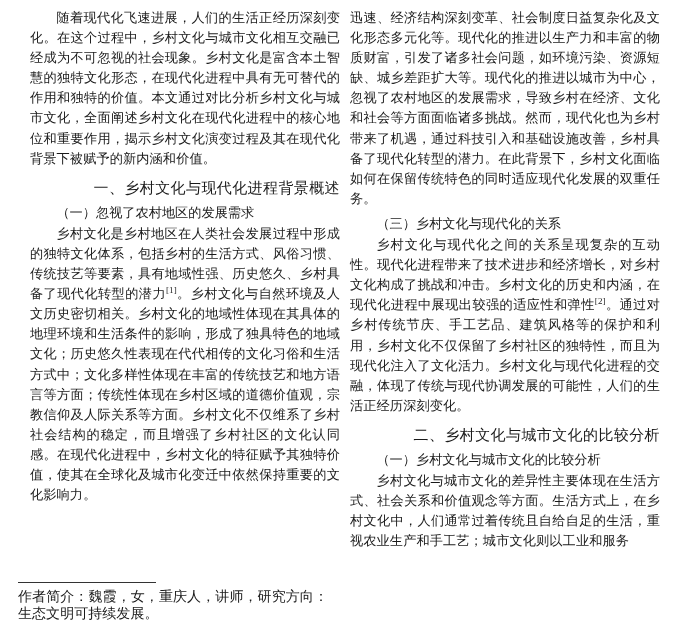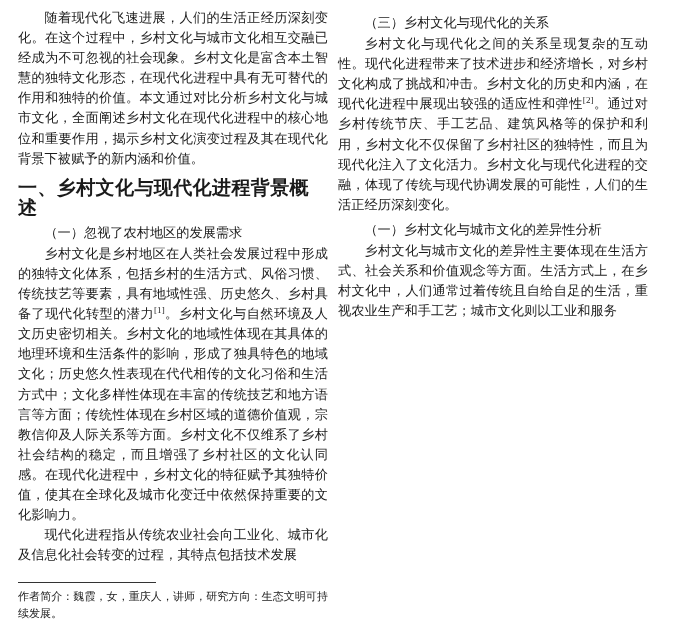--- a/index.html
+++ b/index.html
@@ -19,42 +19,43 @@
     width: 683px;
     height: 628px;
     box-sizing: border-box;
     padding: 8px 18px 0 18px;
   }
   .columns {
     display: flex;
     gap: 10px;
     height: 570px;
     box-sizing: border-box;
+    margin-left: 12px;
   }
   .col {
     width: 310px;
     box-sizing: border-box;
   }
   p {
     margin: 0;
     font-size: 13.2px;
     line-height: 20.1px;
     text-align: justify;
     text-justify: inter-ideograph;
     letter-spacing: 0.1px;
   }
   p.indent {
     text-indent: 2em;
   }
   h2.section {
     margin: 9px 0 4px 0;
-    font-size: 19px;
+    font-size: 15px;
     line-height: 20px;
-    font-weight: bold;
-    text-align: left;
+    font-weight: normal;
+    text-align: right;
     letter-spacing: 0.4px;
   }
   h3.subsection {
     margin: 5px 0 1px 0;
     font-size: 13.2px;
     line-height: 20.1px;
     font-weight: normal;
     text-indent: 2em;
     text-align: left;
   }
@@ -69,21 +70,21 @@
     bottom: 6px;
     width: 310px;
   }
   .footnote-rule {
     width: 138px;
     height: 0;
     border-top: 1px solid #333;
     margin: 0 0 5px 0;
   }
   .footnote {
-    font-size: 11px;
+    font-size: 14px;
     line-height: 17px;
     text-align: justify;
     letter-spacing: 0.05px;
   }
 </style>
 </head>
 <body>
 
 <div class="page">
   <div class="columns">
@@ -91,31 +92,32 @@
     <div class="col">
       <p class="indent">随着现代化飞速进展，人们的生活正经历深刻变化。在这个过程中，乡村文化与城市文化相互交融已经成为不可忽视的社会现象。乡村文化是富含本土智慧的独特文化形态，在现代化进程中具有无可替代的作用和独特的价值。本文通过对比分析乡村文化与城市文化，全面阐述乡村文化在现代化进程中的核心地位和重要作用，揭示乡村文化演变过程及其在现代化背景下被赋予的新内涵和价值。</p>
 
       <h2 class="section">一、乡村文化与现代化进程背景概述</h2>
 
       <h3 class="subsection">（一）忽视了农村地区的发展需求</h3>
 
       <p class="indent"><span>乡村文化是乡村地区在人类社会发展过程中形成的独特文化体系，包括乡村的生活方式、风俗习惯、传统技艺等要素，具有地域性强、历史悠久、乡村具备了现代化转型的潜力</span><sup>[1]</sup><span>。乡村文化与自然环境及人文历史密切相关。乡村文化的地域性体现在其具体的地理环境和生活条件的影响，形成了独具特色的地域文化；历史悠久性表现在代代相传的文化习俗和生活方式中；文化多样性体现在丰富的传统技艺和地方语言等方面；传统性体现在乡村区域的道德价值观，宗教信仰及人际关系等方面。乡村文化不仅维系了乡村社会结构的稳定，而且增强了乡村社区的文化认同感。在现代化进程中，乡村文化的特征赋予其独特价值，使其在全球化及城市化变迁中依然保持重要的文化影响力。</span></p>
 
 
-      <p class="indent">现代化进程指从传统农业社会向工业化、城市化及信息化社会转变的过程，其特点包括技术发展</p>
     </div>
 
     <div class="col">
+      <p>迅速、经济结构深刻变革、社会制度日益复杂化及文化形态多元化等。现代化的推进以生产力和丰富的物质财富，引发了诸多社会问题，如环境污染、资源短缺、城乡差距扩大等。现代化的推进以城市为中心，忽视了农村地区的发展需求，导致乡村在经济、文化和社会等方面面临诸多挑战。然而，现代化也为乡村带来了机遇，通过科技引入和基础设施改善，乡村具备了现代化转型的潜力。在此背景下，乡村文化面临如何在保留传统特色的同时适应现代化发展的双重任务。</p>
 
       <h3 class="subsection">（三）乡村文化与现代化的关系</h3>
 
       <p class="indent"><span>乡村文化与现代化之间的关系呈现复杂的互动性。现代化进程带来了技术进步和经济增长，对乡村文化构成了挑战和冲击。乡村文化的历史和内涵，在现代化进程中展现出较强的适应性和弹性</span><sup>[2]</sup><span>。通过对乡村传统节庆、手工艺品、建筑风格等的保护和利用，乡村文化不仅保留了乡村社区的独特性，而且为现代化注入了文化活力。乡村文化与现代化进程的交融，体现了传统与现代协调发展的可能性，人们的生活正经历深刻变化。</span></p>
 
+      <h2 class="section">二、乡村文化与城市文化的比较分析</h2>
 
-      <h3 class="subsection">（一）乡村文化与城市文化的差异性分析</h3>
+      <h3 class="subsection">（一）乡村文化与城市文化的比较分析</h3>
 
       <p class="indent">乡村文化与城市文化的差异性主要体现在生活方式、社会关系和价值观念等方面。生活方式上，在乡村文化中，人们通常过着传统且自给自足的生活，重视农业生产和手工艺；城市文化则以工业和服务</p>
     </div>
   </div>
 
   <div class="footnote-wrap">
     <div class="footnote-rule"></div>
     <div class="footnote">作者简介：魏霞，女，重庆人，讲师，研究方向：生态文明可持续发展。</div>
   </div>
 </div>

